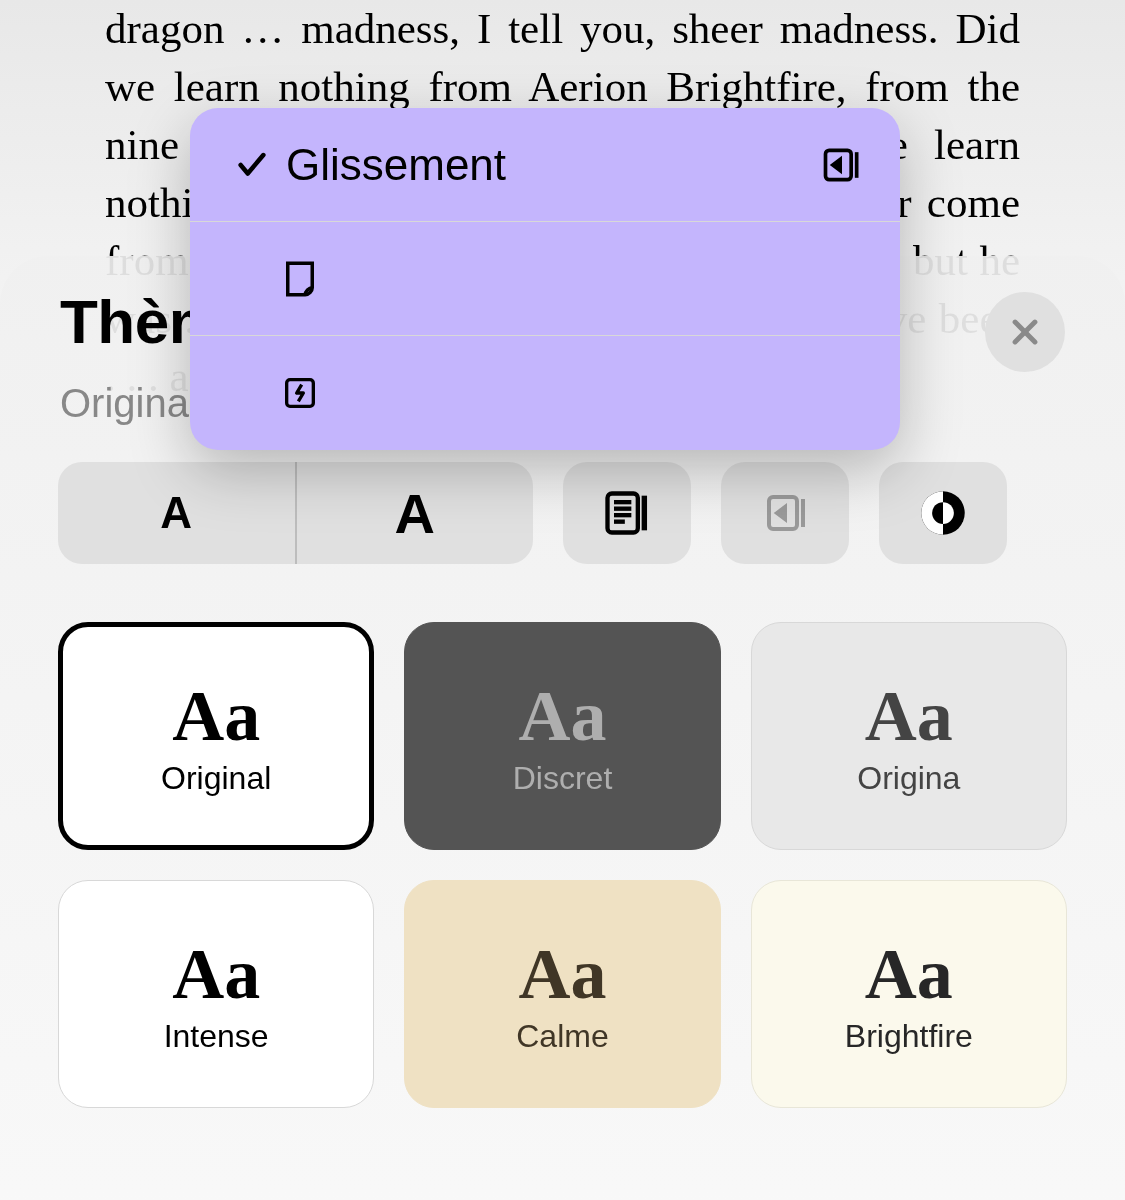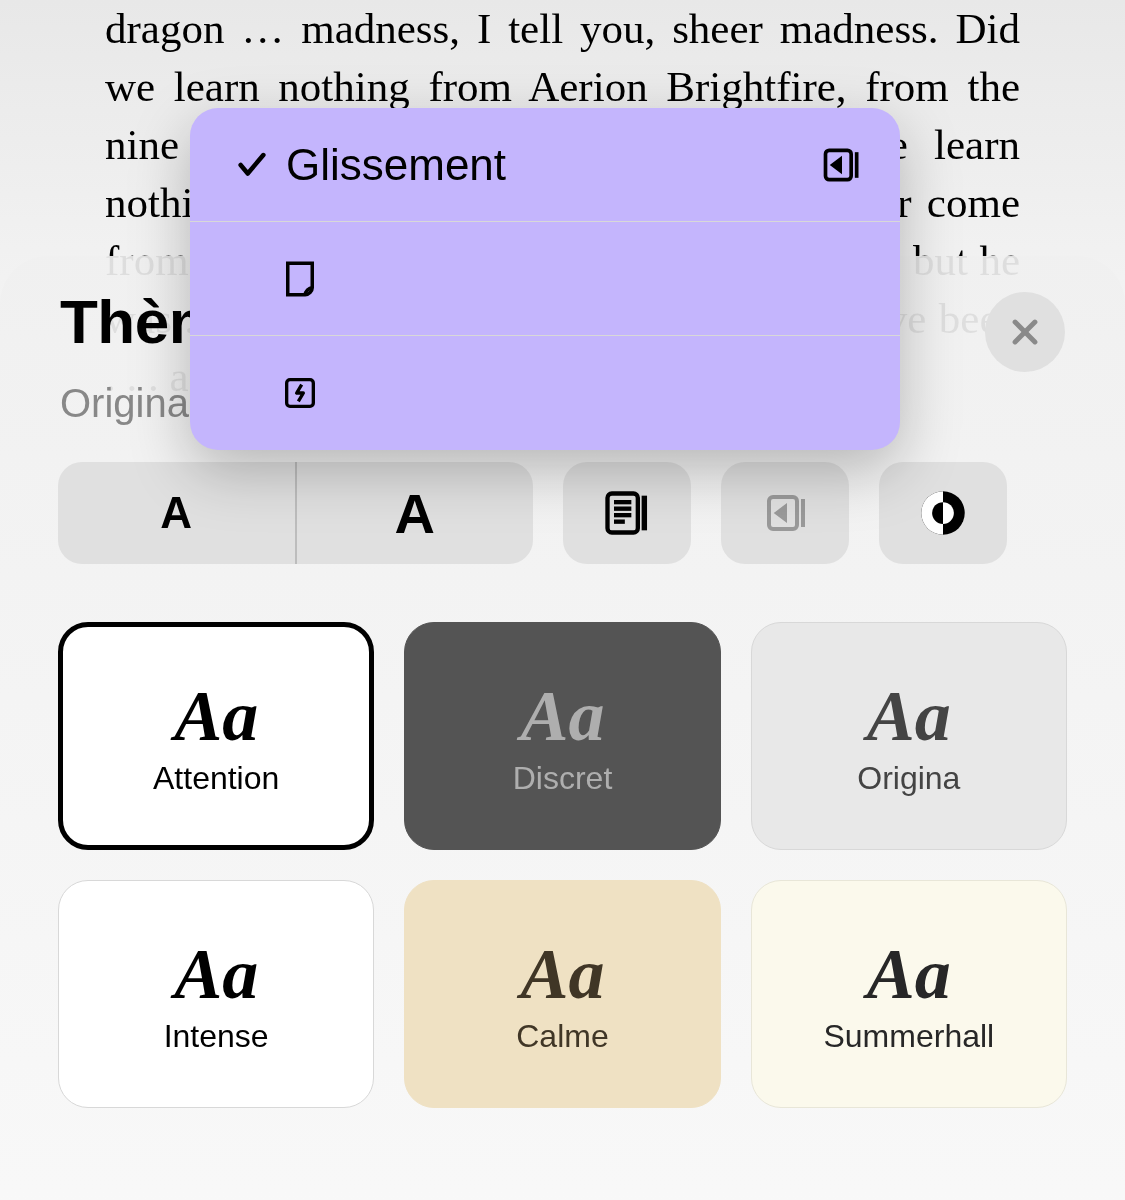--- a/index.html
+++ b/index.html
@@ -104,21 +104,21 @@
       display: flex;
       flex-direction: column;
       align-items: center;
       justify-content: center;
       border: 1px solid #d8d8d8;
     }
     .theme-card.selected {
       border: 5px solid #000;
       background: #fff;
     }
-    .theme-aa { font-family: Georgia, serif; font-size: 72px; font-weight: 600; font-style: italic; }
+    .theme-aa { font-family: Georgia, serif; font-size: 72px; font-weight: 600; }
     .theme-name { font-size: 32px; margin-top: 2px; }
     .theme-original { background: #fff; }
     .theme-discret { background: #545454; color: #aeaeae; border-color: #545454; }
     .theme-papier { background: #e8e8e8; color: #444; }
     .theme-intense { background: #fff; color: #000; }
     .theme-calme { background: #efe1c3; color: #403626; border-color: #efe1c3; }
     .theme-attention { background: #fbf9ec; color: #272727; border-color:#e8e6d8; }
     .popup {
       position: absolute;
       top: 108px;
@@ -205,41 +205,41 @@
           <path d="M12 3 A9 9 0 0 0 12 21 Z" fill="#fff"></path>
           <circle cx="12" cy="12" r="4.5" fill="#000"></circle>
           <path d="M12 7.5 A4.5 4.5 0 0 1 12 16.5 Z" fill="#fff"></path>
         </svg>
     </div>
   </div>
 
   <div class="themes-grid">
     <div class="theme-card theme-original selected">
       <div class="theme-aa">Aa</div>
-      <div class="theme-name">Attention</div>
+      <div class="theme-name">Original</div>
     </div>
     <div class="theme-card theme-discret">
       <div class="theme-aa">Aa</div>
       <div class="theme-name">Discret</div>
     </div>
     <div class="theme-card theme-papier">
       <div class="theme-aa">Aa</div>
       <div class="theme-name">Origina</div>
     </div>
     <div class="theme-card theme-intense">
       <div class="theme-aa">Aa</div>
       <div class="theme-name">Intense</div>
     </div>
     <div class="theme-card theme-calme">
       <div class="theme-aa">Aa</div>
       <div class="theme-name">Calme</div>
     </div>
     <div class="theme-card theme-attention">
       <div class="theme-aa">Aa</div>
-      <div class="theme-name">Summerhall</div>
+      <div class="theme-name">Brightfire</div>
     </div>
   </div>
 </div>
 
 <div class="popup">
   <div class="popup-item">
     <div class="popup-check">
       <svg width="34" height="34" viewBox="0 0 24 24" fill="none" stroke="#000" stroke-width="3.2" stroke-linecap="round" stroke-linejoin="round">
           <polyline points="4 12 9 18 20 5"></polyline>
         </svg>

